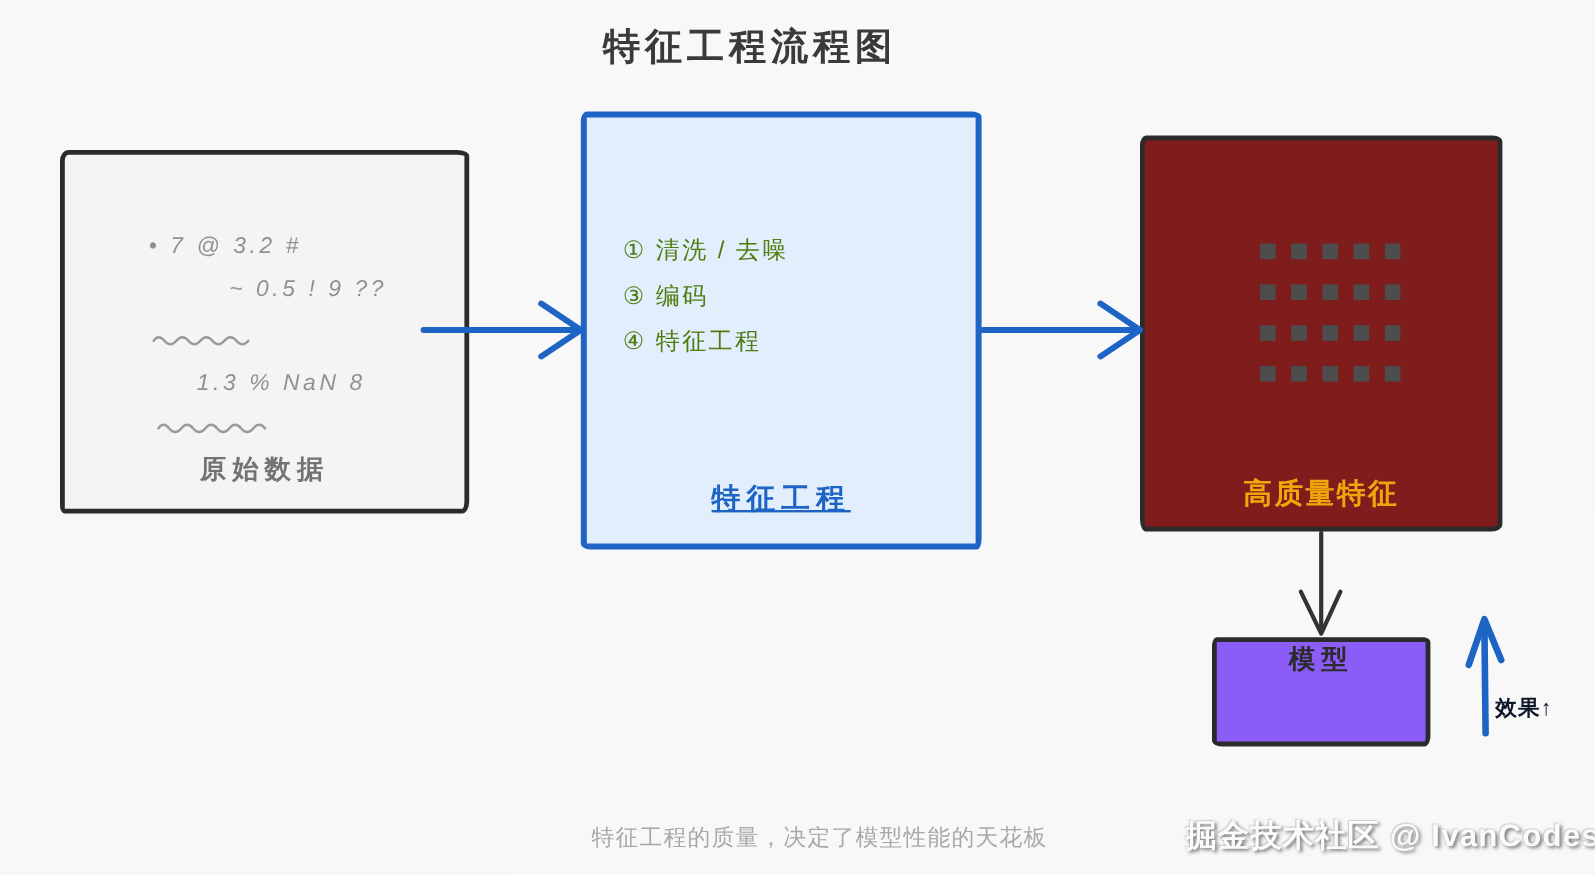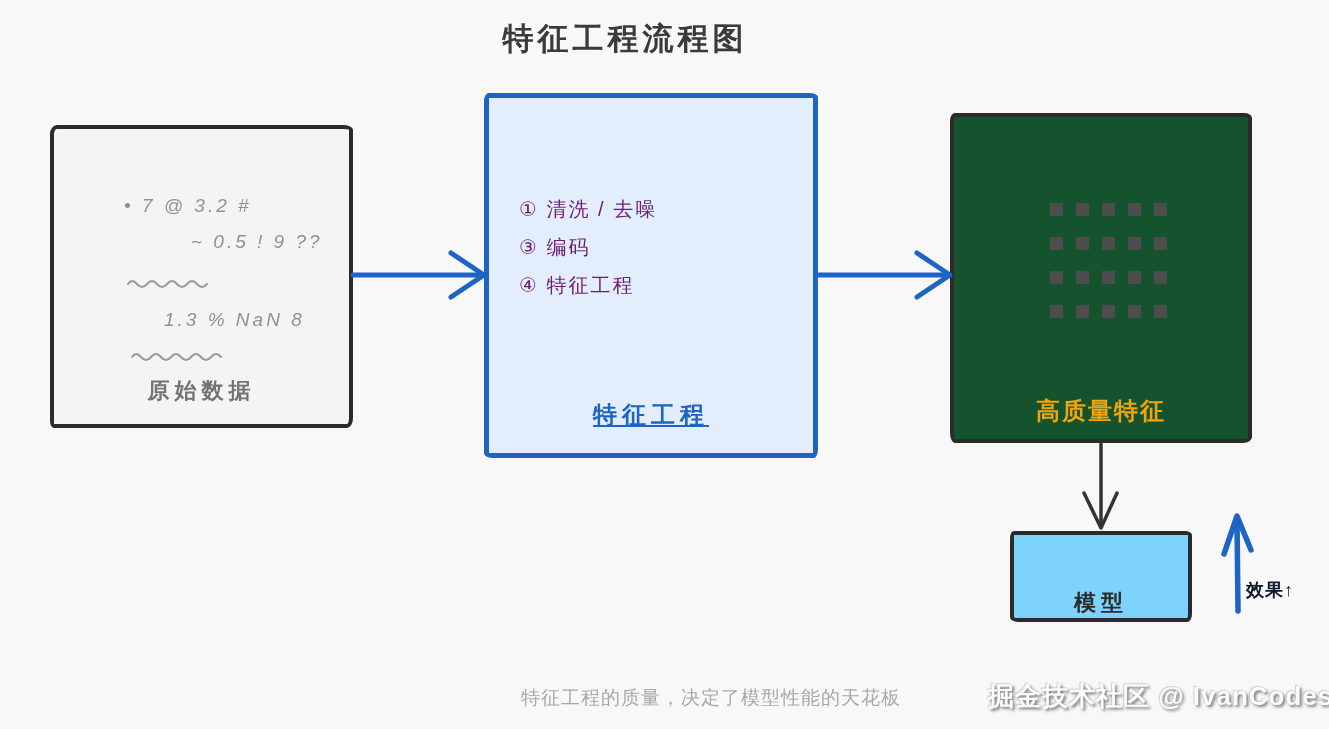--- a/index.html
+++ b/index.html
@@ -21,21 +21,21 @@
     font-size: 31px;
     font-weight: bold;
     letter-spacing: 4px;
     color: #3a3a3a;
   }
 
   .box { position: absolute; box-sizing: border-box; }
 
   .raw-box {
     left: 50px; top: 125px;
-    width: 303px; height: 303px;
+    width: 341px; height: 303px;
     background: #f4f4f4;
     border: 4px solid #2b2b2b;
     border-radius: 7px 10px 6px 4px / 9px 5px 10px 7px;
   }
   .scribble {
     position: absolute;
     color: #919191;
     font-size: 19px;
     font-style: italic;
     letter-spacing: 3px;
@@ -68,36 +68,36 @@
     background: #e2eefb;
     border: 5px solid #1d64c4;
     border-radius: 5px 9px 4px 8px / 8px 4px 9px 5px;
   }
   .steps { position: absolute; left: 30px; top: 96px; }
   .step {
     height: 38px;
     line-height: 30px;
     font-size: 20px;
     letter-spacing: 2px;
-    color: #701a75;
+    color: #4d7c0f;
     white-space: nowrap;
   }
   .feature-label {
     bottom: 22px;
     font-size: 24px;
     font-weight: bold;
     letter-spacing: 5px;
     color: #1d64c4;
     text-decoration: underline;
   }
 
   .quality-box {
     left: 950px; top: 113px;
     width: 302px; height: 330px;
-    background: #14532d;
+    background: #7f1d1d;
     border: 4px solid #2b2b2b;
     border-radius: 5px 8px 9px 5px / 8px 5px 6px 10px;
   }
   .feature-matrix {
     position: absolute;
     left: 96px; top: 86px;
     display: grid;
     gap: 21px 13px;
   }
   .sq { width: 13px; height: 13px; background: #4d4d4d; }
@@ -105,25 +105,25 @@
     bottom: 12px;
     font-size: 24px;
     font-weight: bold;
     letter-spacing: 2px;
     color: #f0a50c;
   }
 
   .model-box {
     left: 1010px; top: 531px;
     width: 182px; height: 91px;
-    background: #7dd3fc;
+    background: #8b5cf6;
     border: 4px solid #2b2b2b;
     border-radius: 4px 7px 5px 8px / 7px 4px 8px 5px;
     display: flex;
-    align-items: flex-end;
+    align-items: flex-start;
     justify-content: center;
   }
   .model-label {
     font-size: 22px;
     font-weight: bold;
     letter-spacing: 5px;
     color: #2b2b2b;
   }
 
   .effect-label {
@@ -136,21 +136,20 @@
     white-space: nowrap;
   }
 
   .caption {
     position: absolute;
     left: 493px; top: 685px;
     font-size: 19px;
     letter-spacing: 1px;
     color: #a8a8a8;
     white-space: nowrap;
-    margin-left: 28px;
   }
 
   .watermark {
     position: absolute;
     left: 988px; top: 679px;
     font-size: 26px;
     font-weight: bold;
     letter-spacing: 1px;
     color: #fbfbfb;
     text-shadow: 2px 2px 3px rgba(110,110,110,0.9), -1px -1px 1px rgba(160,160,160,0.45);

